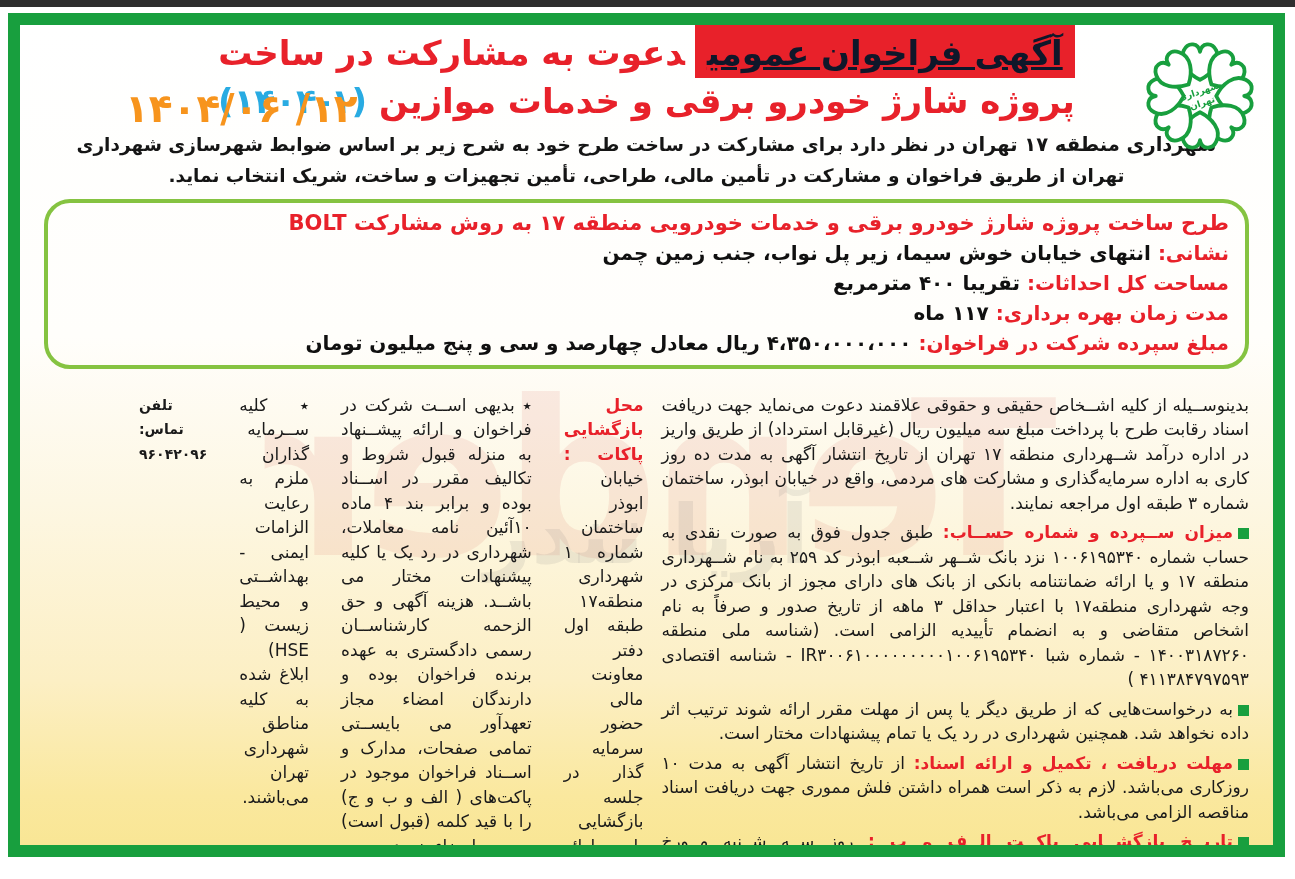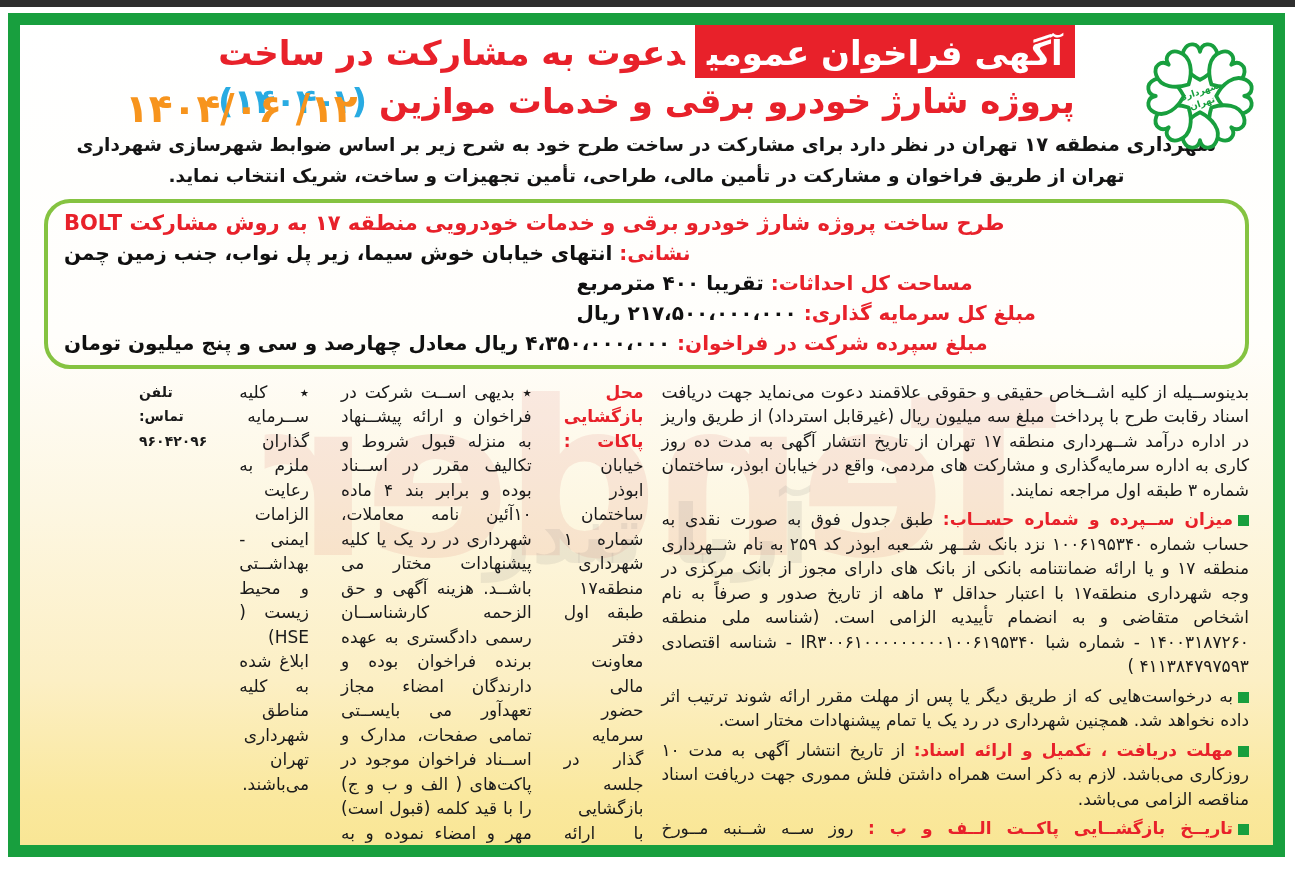--- a/index.html
+++ b/index.html
@@ -11,31 +11,31 @@
     display:flex;flex-direction:column;overflow:hidden;}
   .frame>*{position:relative;z-index:1;}
   .watermark{position:absolute;z-index:0;pointer-events:none;font-weight:bold;white-space:nowrap;}
   .wm-red{top:330px;left:250px;font-size:215px;color:rgba(214,96,88,0.12);transform:scaleX(-1);letter-spacing:-6px;}
   .wm-gray{top:462px;left:0;right:0;text-align:center;font-size:82px;color:rgba(125,125,125,0.13);letter-spacing:14px;}
 
   
   .header{padding:6px 150px 0 150px;text-align:center;}
   .logo{position:absolute;top:10px;right:14px;width:118px;height:122px;}
   .l1{font-size:34px;font-weight:bold;line-height:1.35;white-space:nowrap;}
-  .badge{background:var(--red,#e8212a);color:#ffffff;padding:11px 12px 5px;}
+  .badge{background:var(--red,#e8212a);color:#0f172a;padding:11px 12px 5px;text-decoration:underline;}
   .l1-rest{color:var(--red,#e8212a);margin-right:10px;}
   .l2{font-size:34px;font-weight:bold;color:var(--red,#e8212a);margin-top:4px;position:relative;white-space:nowrap;}
   .subnum{color:var(--cyan,#29abe2);margin-right:12px;direction:ltr;unicode-bidi:embed;}
   .date{position:absolute;left:-45px;top:5px;color:var(--orange,#f7941d);font-size:39px;direction:ltr;unicode-bidi:embed;}
   .intro{margin:8px -122px 0 -122px;font-size:18.5px;font-weight:bold;line-height:1.65;color:#151515;text-align:center;}
   .intro .lead{font-size:19.5px;}
 
   
-  .infobox{margin:7px 24px 1px;border:4px solid var(--border-green,#85c341);border-radius:26px;
-    padding:8px 16px 10px;text-align:left;font-weight:bold;font-size:20px;color:#101010;}
+  .infobox{margin:7px 24px 14px;border:4px solid var(--border-green,#85c341);border-radius:26px;
+    padding:8px 16px 10px;text-align:right;font-weight:bold;font-size:20px;color:#101010;}
   .ib-title{color:var(--red,#e8212a);font-size:21px;}
   .ib-line{margin-top:6px;}
   .ib-label{color:var(--red,#e8212a);}
   .ib-grid{display:flex;margin-top:6px;}
   .cell-r{width:44%;}
   .cell-l{width:56%;}
 
   
   .columns{flex:1;display:flex;gap:18px;padding:10px 24px 0;font-size:17px;line-height:24.5px;
     text-align:justify;color:#1a1a1a;}
@@ -109,22 +109,22 @@
     <div class="ib-title">طرح ساخت پروژه شارژ خودرو برقی و خدمات خودرویی منطقه ۱۷ به روش مشارکت BOLT</div>
     <div class="ib-line">
       <span class="ib-label">نشانی:</span><span> انتهای خیابان خوش سیما، زیر پل نواب، جنب زمین چمن</span>
     </div>
     <div class="ib-grid">
       <div class="cell-l">
         <span class="ib-label">مساحت کل احداثات:</span><span> تقریبا ۴۰۰ مترمربع</span>
       </div>
     </div>
     <div class="ib-grid">
-      <div class="cell-l">
-        <span class="ib-label">مبلغ کل سرمایه گذاری:</span><span> ۲۱۷،۵۰۰،۰۰۰،۰۰۰ ریال</span>
+      <div class="cell-r">
+        <span class="ib-label">مدت زمان بهره برداری:</span><span> ۱۱۷ ماه</span>
       </div>
     </div>
     <div class="ib-line">
       <span class="ib-label">مبلغ سپرده شرکت در فراخوان:</span><span> ۴،۳۵۰،۰۰۰،۰۰۰ ریال معادل چهارصد و سی و پنج میلیون تومان</span>
     </div>
   </section>
 
   <section class="columns">
 
     <div class="col-right">

